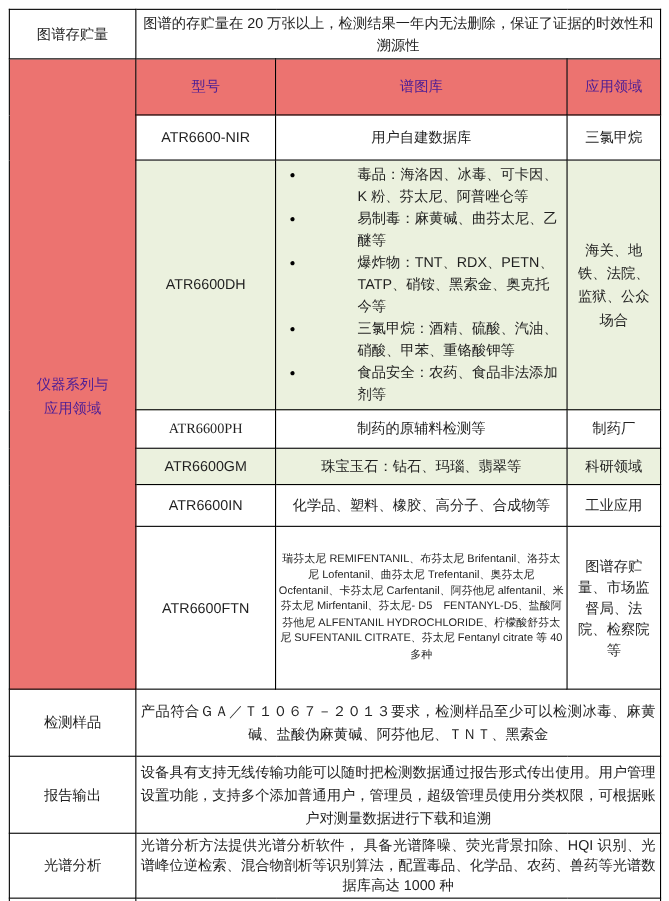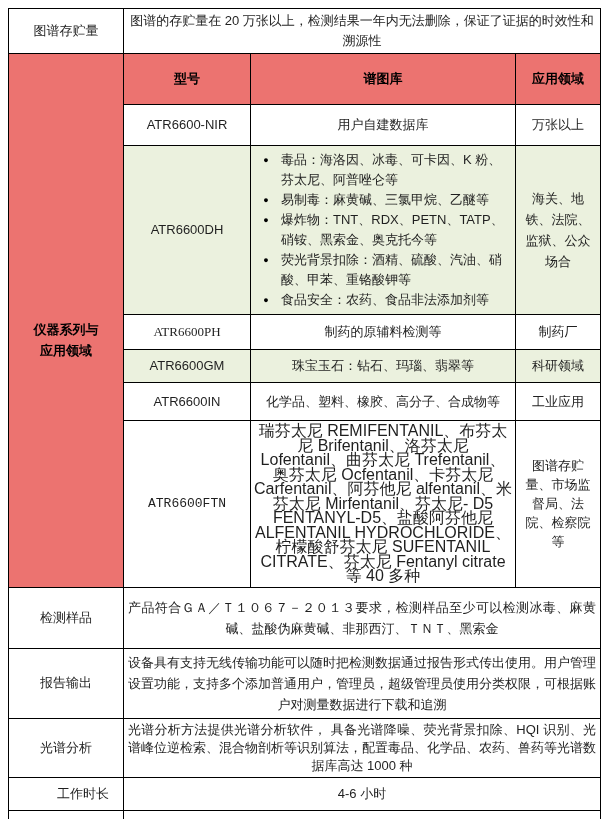--- a/index.html
+++ b/index.html
@@ -7,34 +7,34 @@
   .sheet { width:592px; margin:8px auto 0 8px; }
   table.spec { border-collapse:collapse; table-layout:fixed; width:592px;
                color:#1f1f1f; font-size:13px; }
   td { border:1px solid #000; text-align:center; vertical-align:middle;
        padding:2px 4px; line-height:20px; word-break:break-word; }
   .col-label { width:115px; }
   .col-model { width:127px; }
   .col-lib   { width:265px; }
   .col-app   { width:85px; }
 
-  .red   { background:#EC7370; color:#000000; font-weight:bold; }
+  .red   { background:#EC7370; color:#4c1d95; font-weight:normal; }
   .green { background:#EBF1DE;text-align:center; }
 
   .series-label span { display:inline-block; width:72px; line-height:21px;margin-top:39px; }
 
   .jc { text-align:justify; text-align-last:center; }
 
   td.bullets { text-align:left; padding:3px 4px 3px 0; }
   .bullet-line { display:flex; align-items:flex-start; }
   .bullet-marker { flex:none; width:30px; text-align:center; font-size:9px;
                    line-height:20px; color:#000; }
-  .bullet-text { flex:1; line-height:20px; padding-right:2px; }
+  .bullet-text { flex:1; line-height:20px; padding-right:2px;margin-left:44px; }
 
-  td.ftn-cell { font-size:16px; line-height:14.5px; padding:3px 2px; }
+  td.ftn-cell { font-size:10px; line-height:14.5px; padding:3px 2px; }
   td.app-ftn { line-height:19px; }
   td.app-dh  { line-height:21px; padding:2px 6px; }
   td.spectrum-cell { line-height:18px; }
   td.report-cell { line-height:21px; }
   td.samples-cell { line-height:21px; }
 </style>
 </head>
 <body>
 
 <div class="sheet">
@@ -57,41 +57,41 @@
         <span>仪器系列与应用领域</span>
       </td>
       <td class="red" style="height:46px;">型号</td>
       <td class="red">谱图库</td>
       <td class="red">应用领域</td>
     </tr>
 
     <tr>
       <td style="height:36px;">ATR6600-NIR</td>
       <td>用户自建数据库</td>
-      <td>万张以上</td>
+      <td>三氯甲烷</td>
     </tr>
 
     <tr>
       <td class="green" style="height:164px;margin-top:28px;">ATR6600DH</td>
       <td class="green bullets">
         <div class="bullet-line">
           <span class="bullet-marker">●</span>
           <span class="bullet-text">毒品：海洛因、冰毒、可卡因、K 粉、芬太尼、阿普唑仑等</span>
         </div>
         <div class="bullet-line">
           <span class="bullet-marker">●</span>
-          <span class="bullet-text">易制毒：麻黄碱、三氯甲烷、乙醚等</span>
+          <span class="bullet-text">易制毒：麻黄碱、曲芬太尼、乙醚等</span>
         </div>
         <div class="bullet-line">
           <span class="bullet-marker">●</span>
           <span class="bullet-text">爆炸物：TNT、RDX、PETN、TATP、硝铵、黑索金、奥克托今等</span>
         </div>
         <div class="bullet-line">
           <span class="bullet-marker">●</span>
-          <span class="bullet-text">荧光背景扣除：酒精、硫酸、汽油、硝酸、甲苯、重铬酸钾等</span>
+          <span class="bullet-text">三氯甲烷：酒精、硫酸、汽油、硝酸、甲苯、重铬酸钾等</span>
         </div>
         <div class="bullet-line">
           <span class="bullet-marker">●</span>
           <span class="bullet-text">食品安全：农药、食品非法添加剂等</span>
         </div>
       </td>
       <td class="green app-dh">海关、地铁、法院、监狱、公众场合</td>
     </tr>
 
     <tr>
@@ -106,28 +106,28 @@
       <td class="green">科研领域</td>
     </tr>
 
     <tr>
       <td style="height:33px;">ATR6600IN</td>
       <td>化学品、塑料、橡胶、高分子、合成物等</td>
       <td>工业应用</td>
     </tr>
 
     <tr>
-      <td style="height:143px;font-family:Liberation Mono, monospace;">ATR6600FTN</td>
+      <td style="height:143px;">ATR6600FTN</td>
       <td class="ftn-cell">瑞芬太尼 REMIFENTANIL、布芬太尼 Brifentanil、洛芬太尼 Lofentanil、曲芬太尼 Trefentanil、奥芬太尼 Ocfentanil、卡芬太尼 Carfentanil、阿芬他尼 alfentanil、米芬太尼 Mirfentanil、芬太尼- D5　FENTANYL-D5、盐酸阿芬他尼 ALFENTANIL HYDROCHLORIDE、柠檬酸舒芬太尼 SUFENTANIL CITRATE、芬太尼 Fentanyl citrate 等 40 多种</td>
       <td class="app-ftn">图谱存贮量、市场监督局、法院、检察院等</td>
     </tr>
 
     <tr>
       <td style="height:56px;">检测样品</td>
-      <td colspan="3" class="jc samples-cell">产品符合ＧＡ／Ｔ１０６７－２０１３要求，检测样品至少可以检测冰毒、麻黄碱、盐酸伪麻黄碱、非那西汀、ＴＮＴ、黑索金</td>
+      <td colspan="3" class="jc samples-cell">产品符合ＧＡ／Ｔ１０６７－２０１３要求，检测样品至少可以检测冰毒、麻黄碱、盐酸伪麻黄碱、阿芬他尼、ＴＮＴ、黑索金</td>
     </tr>
 
     <tr>
       <td style="height:65px;">报告输出</td>
       <td colspan="3" class="jc report-cell">设备具有支持无线传输功能可以随时把检测数据通过报告形式传出使用。用户管理设置功能，支持多个添加普通用户，管理员，超级管理员使用分类权限，可根据账户对测量数据进行下载和追溯</td>
     </tr>
 
     <tr>
       <td style="height:50px;">光谱分析</td>
       <td colspan="3" class="jc spectrum-cell">光谱分析方法提供光谱分析软件， 具备光谱降噪、荧光背景扣除、HQI 识别、光谱峰位逆检索、混合物剖析等识别算法，配置毒品、化学品、农药、兽药等光谱数据库高达 1000 种</td>

